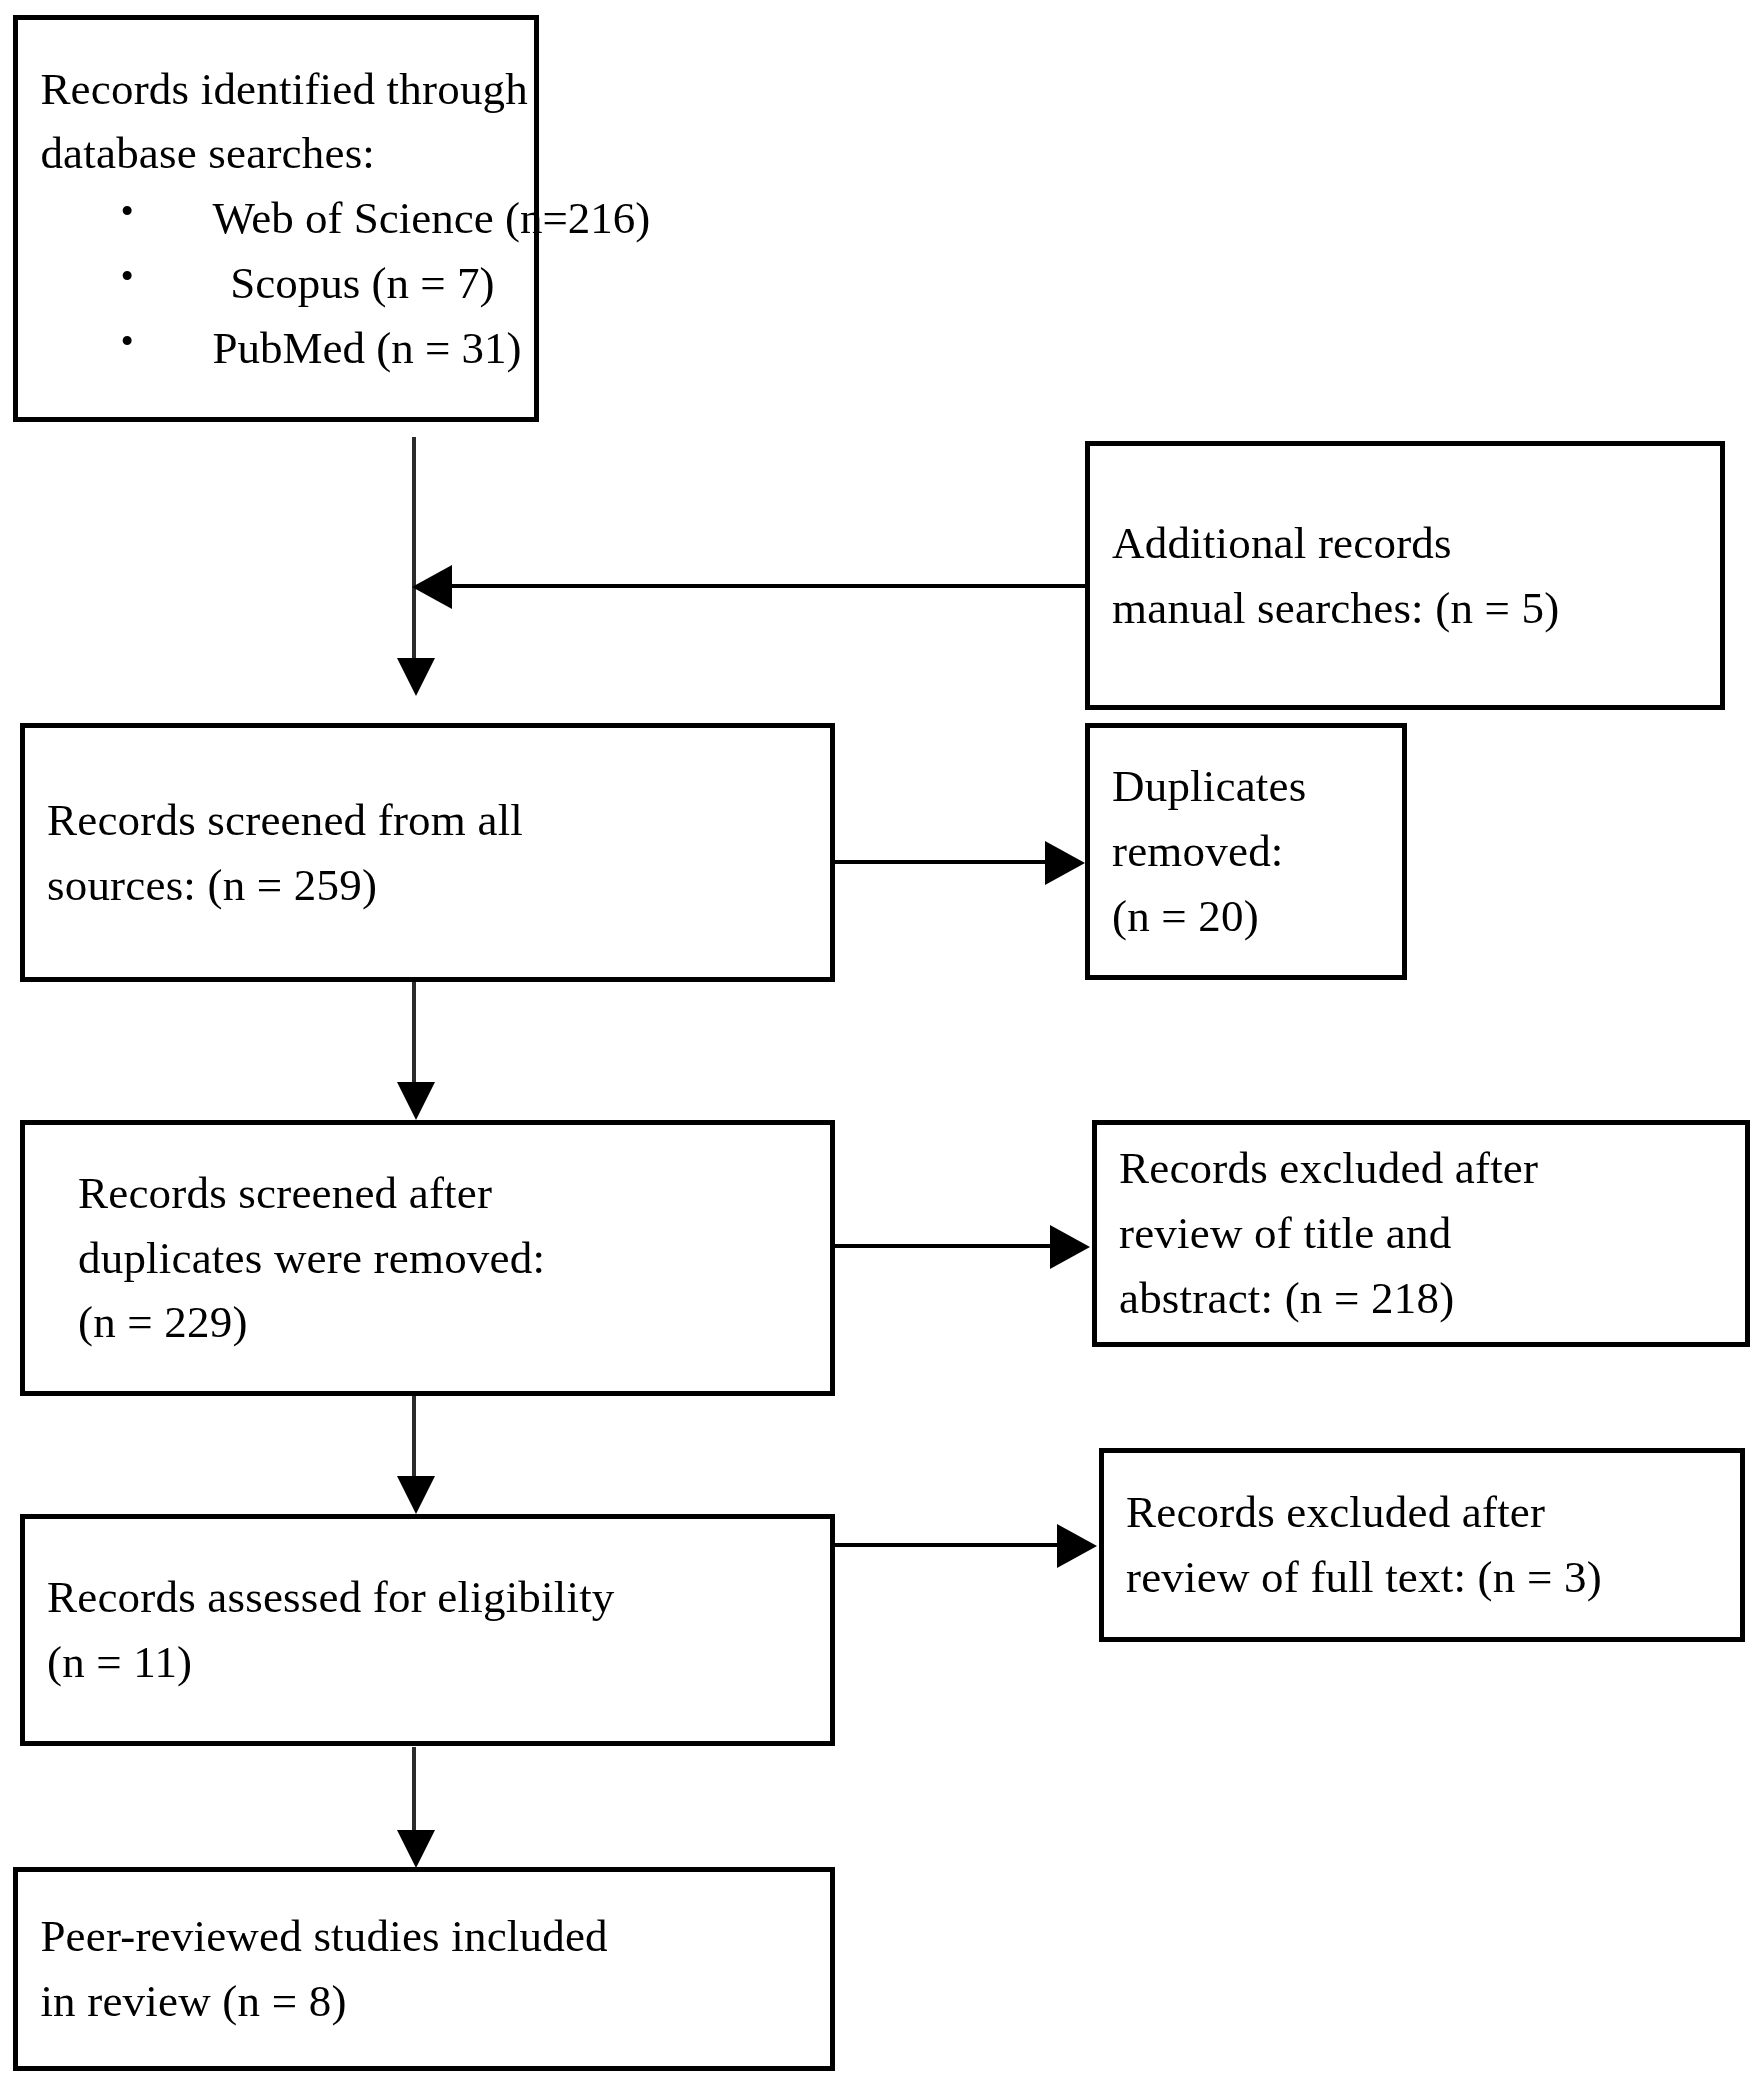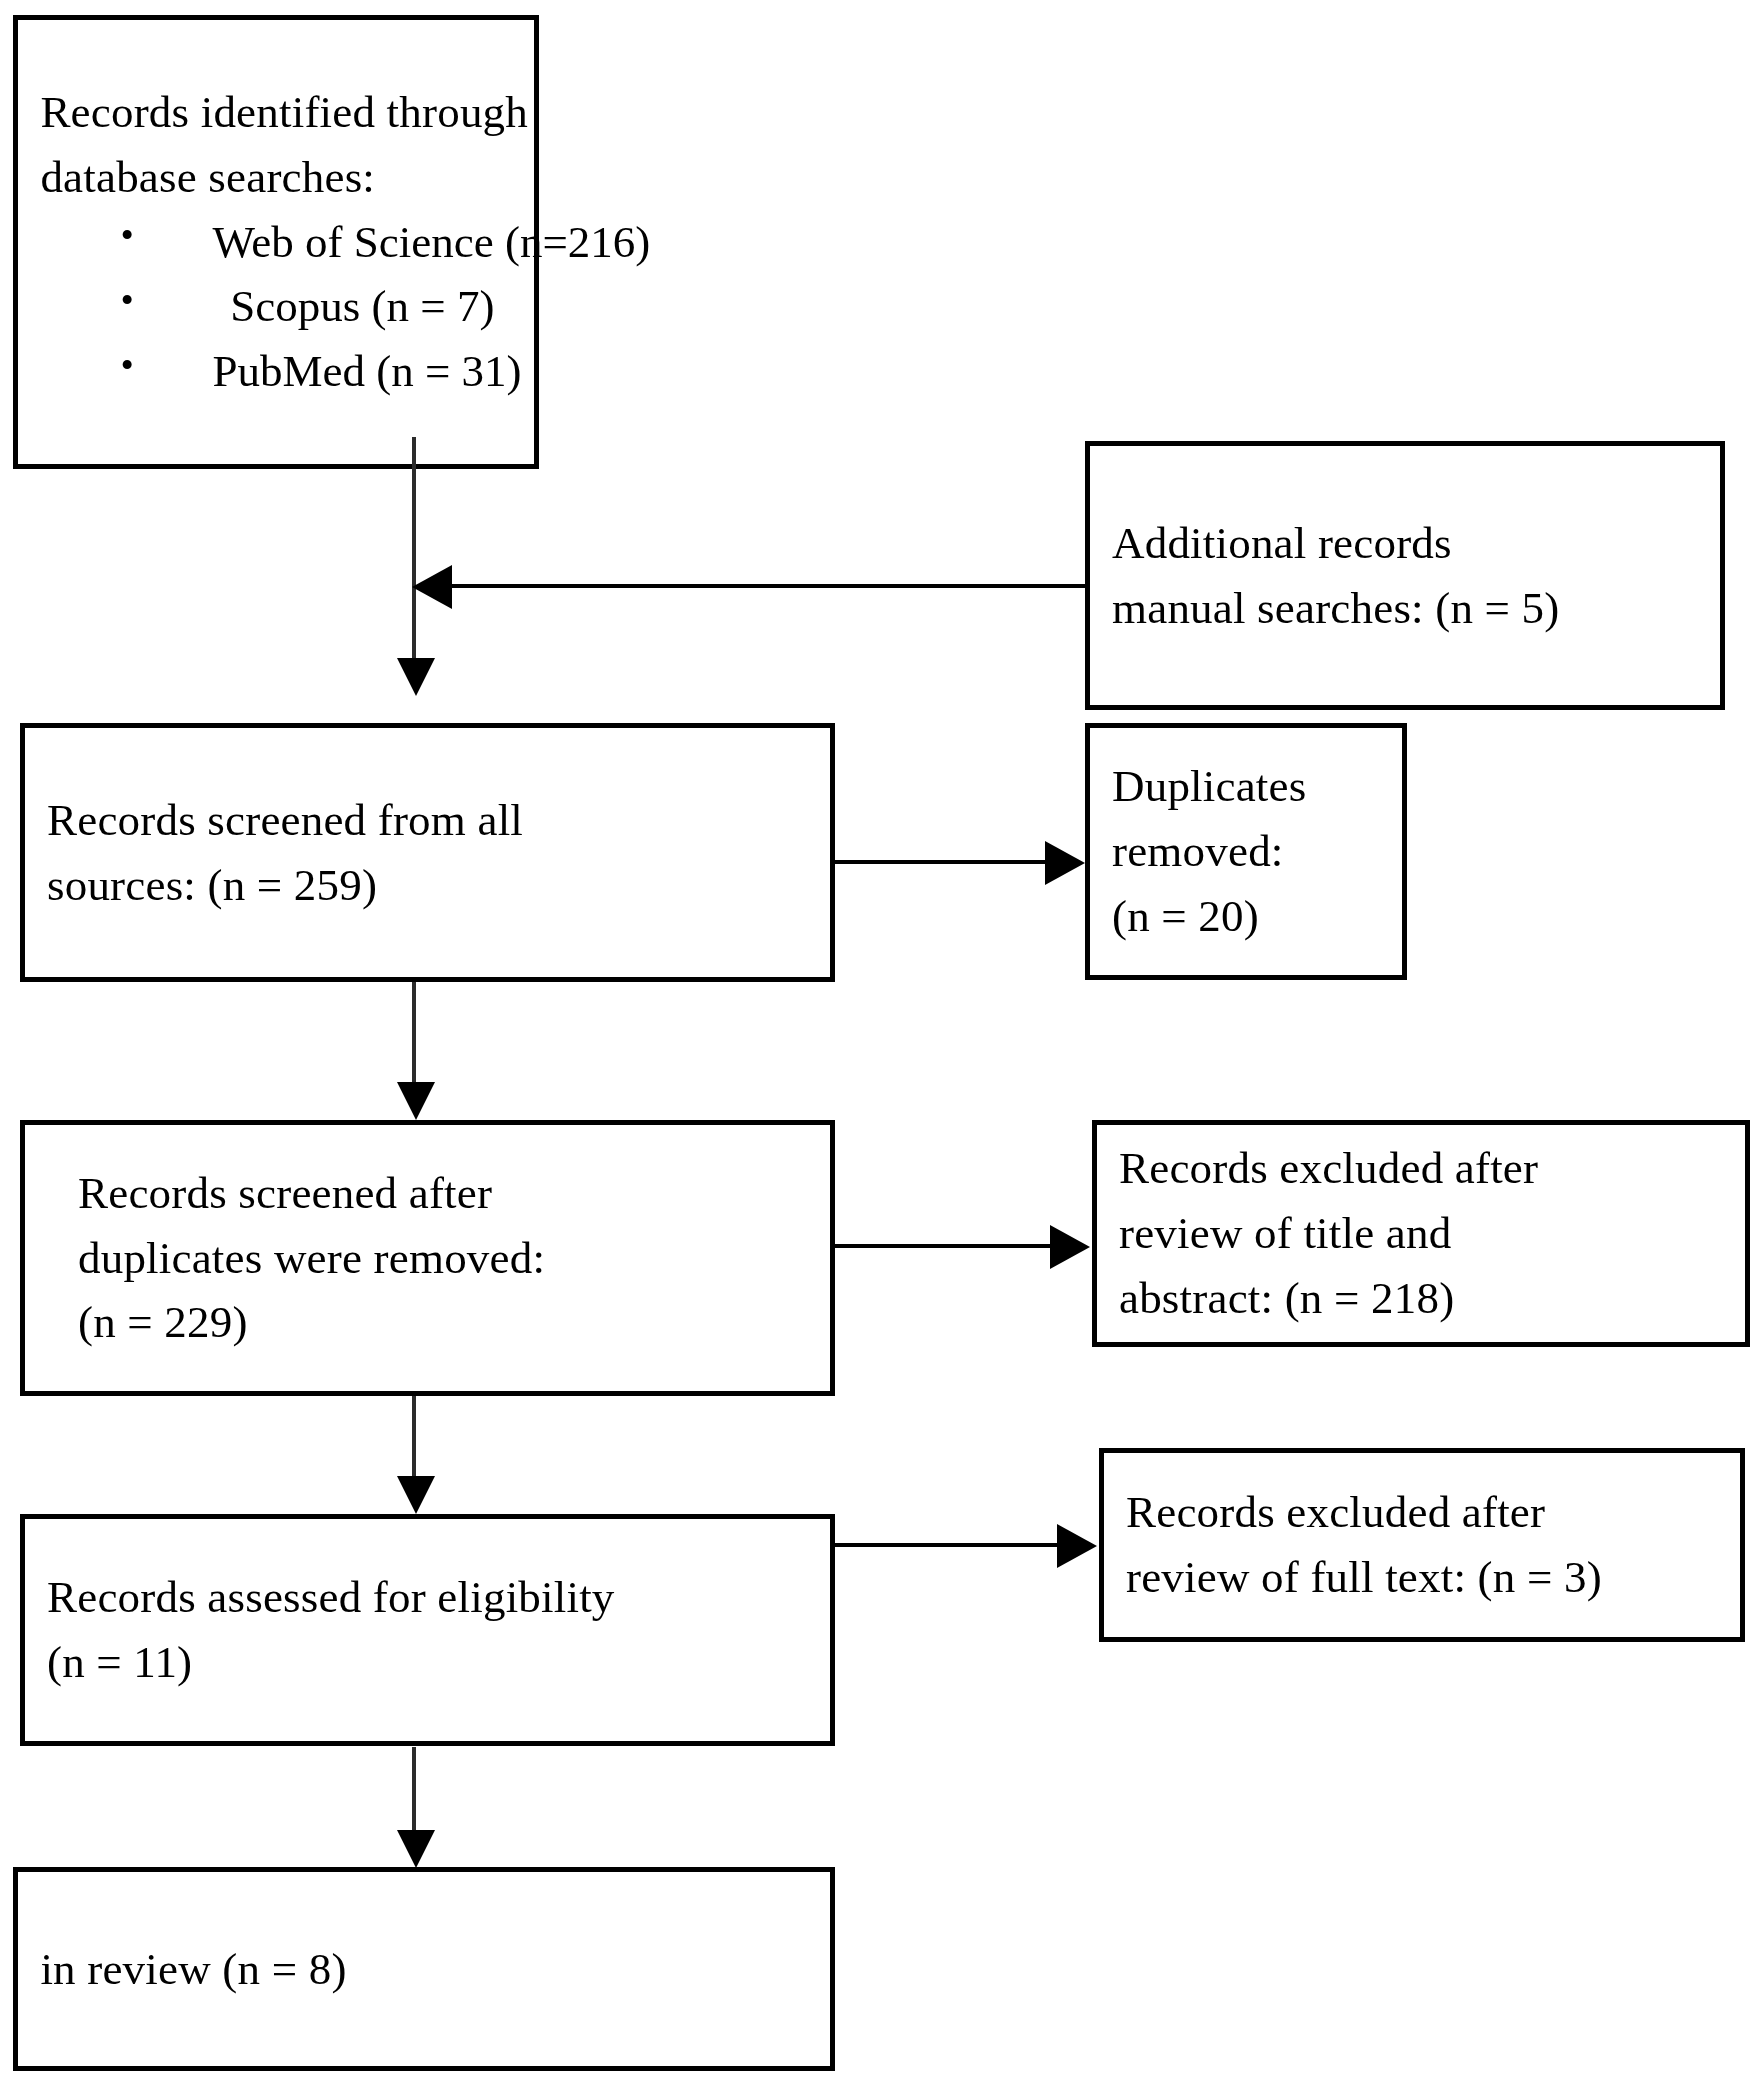--- a/index.html
+++ b/index.html
@@ -91,21 +91,21 @@
     border-top: 22px solid transparent;
     border-bottom: 22px solid transparent;
     border-right: 40px solid #000000;
   }
 </style>
 </head>
 <body>
 
 <div id="canvas">
 
-  <div class="node" style="left:13.4px; top:15px; width:526px; height:454px;">
+  <div class="node" style="left:13.4px; top:15px; width:526px; height:407px;">
     <div class="lines">
       <div class="line">Records identified through</div>
       <div class="line">database searches:</div>
       <ul class="bullets">
         <li>Web of Science (n=216)</li>
         <li>Scopus (n = 7)</li>
         <li>PubMed (n = 31)</li>
       </ul>
     </div>
   </div>
@@ -157,20 +157,21 @@
 
   <div class="node" style="left:1099px; top:1448px; width:646px; height:194px;">
     <div class="lines">
       <div class="line">Records excluded after</div>
       <div class="line">review of full text: (n = 3)</div>
     </div>
   </div>
 
   <div class="node" style="left:13.4px; top:1867px; width:822px; height:204px;">
     <div class="lines">
+      <div class="line">Peer-reviewed studies included</div>
       <div class="line">in review (n = 8)</div>
     </div>
   </div>
 
   <div class="vline" style="left:412px; top:437px; height:222px;"></div>
   <div class="arrow-down" style="left:397px; top:658px;"></div>
 
   <div class="hline" style="left:451px; top:584px; width:636px;"></div>
   <div class="arrow-left" style="left:412px; top:565px;"></div>
 

